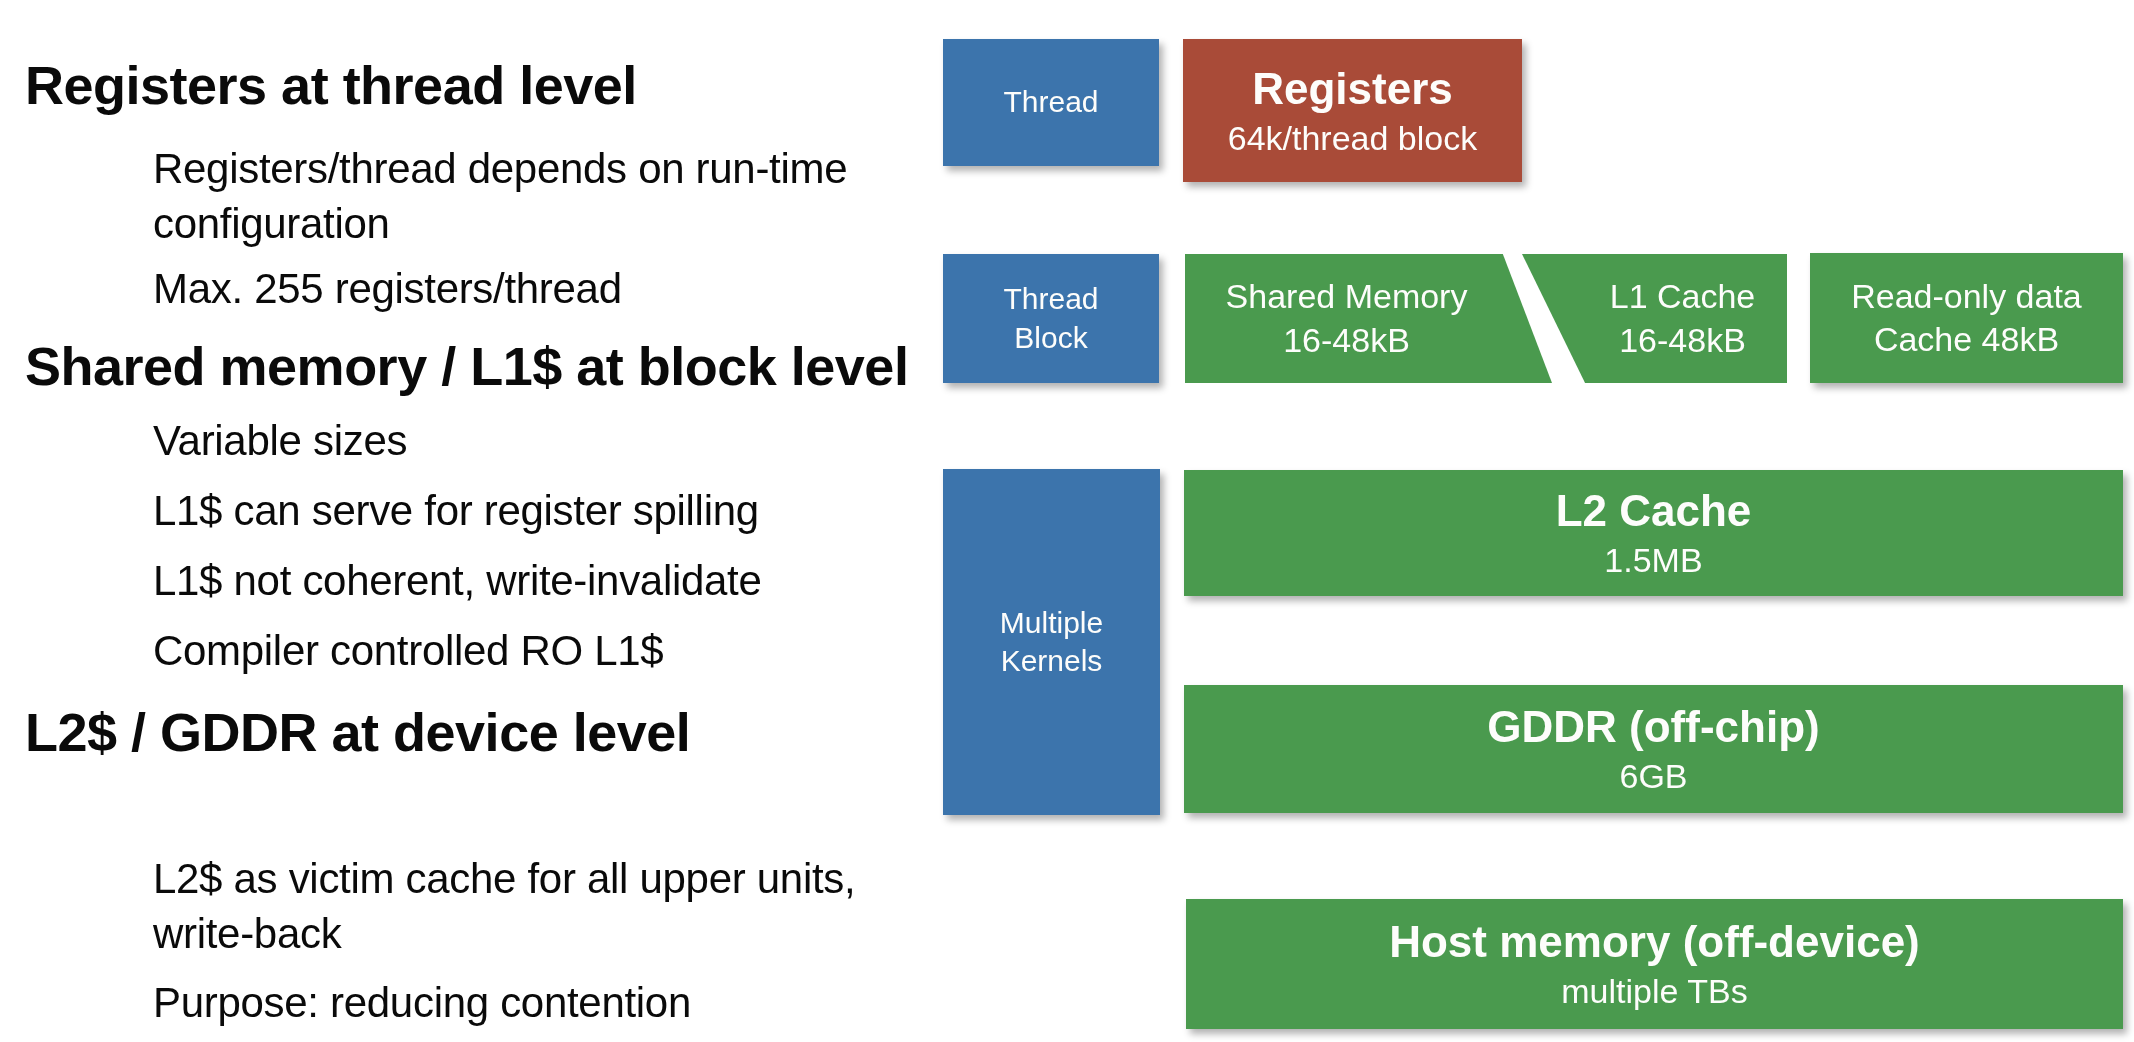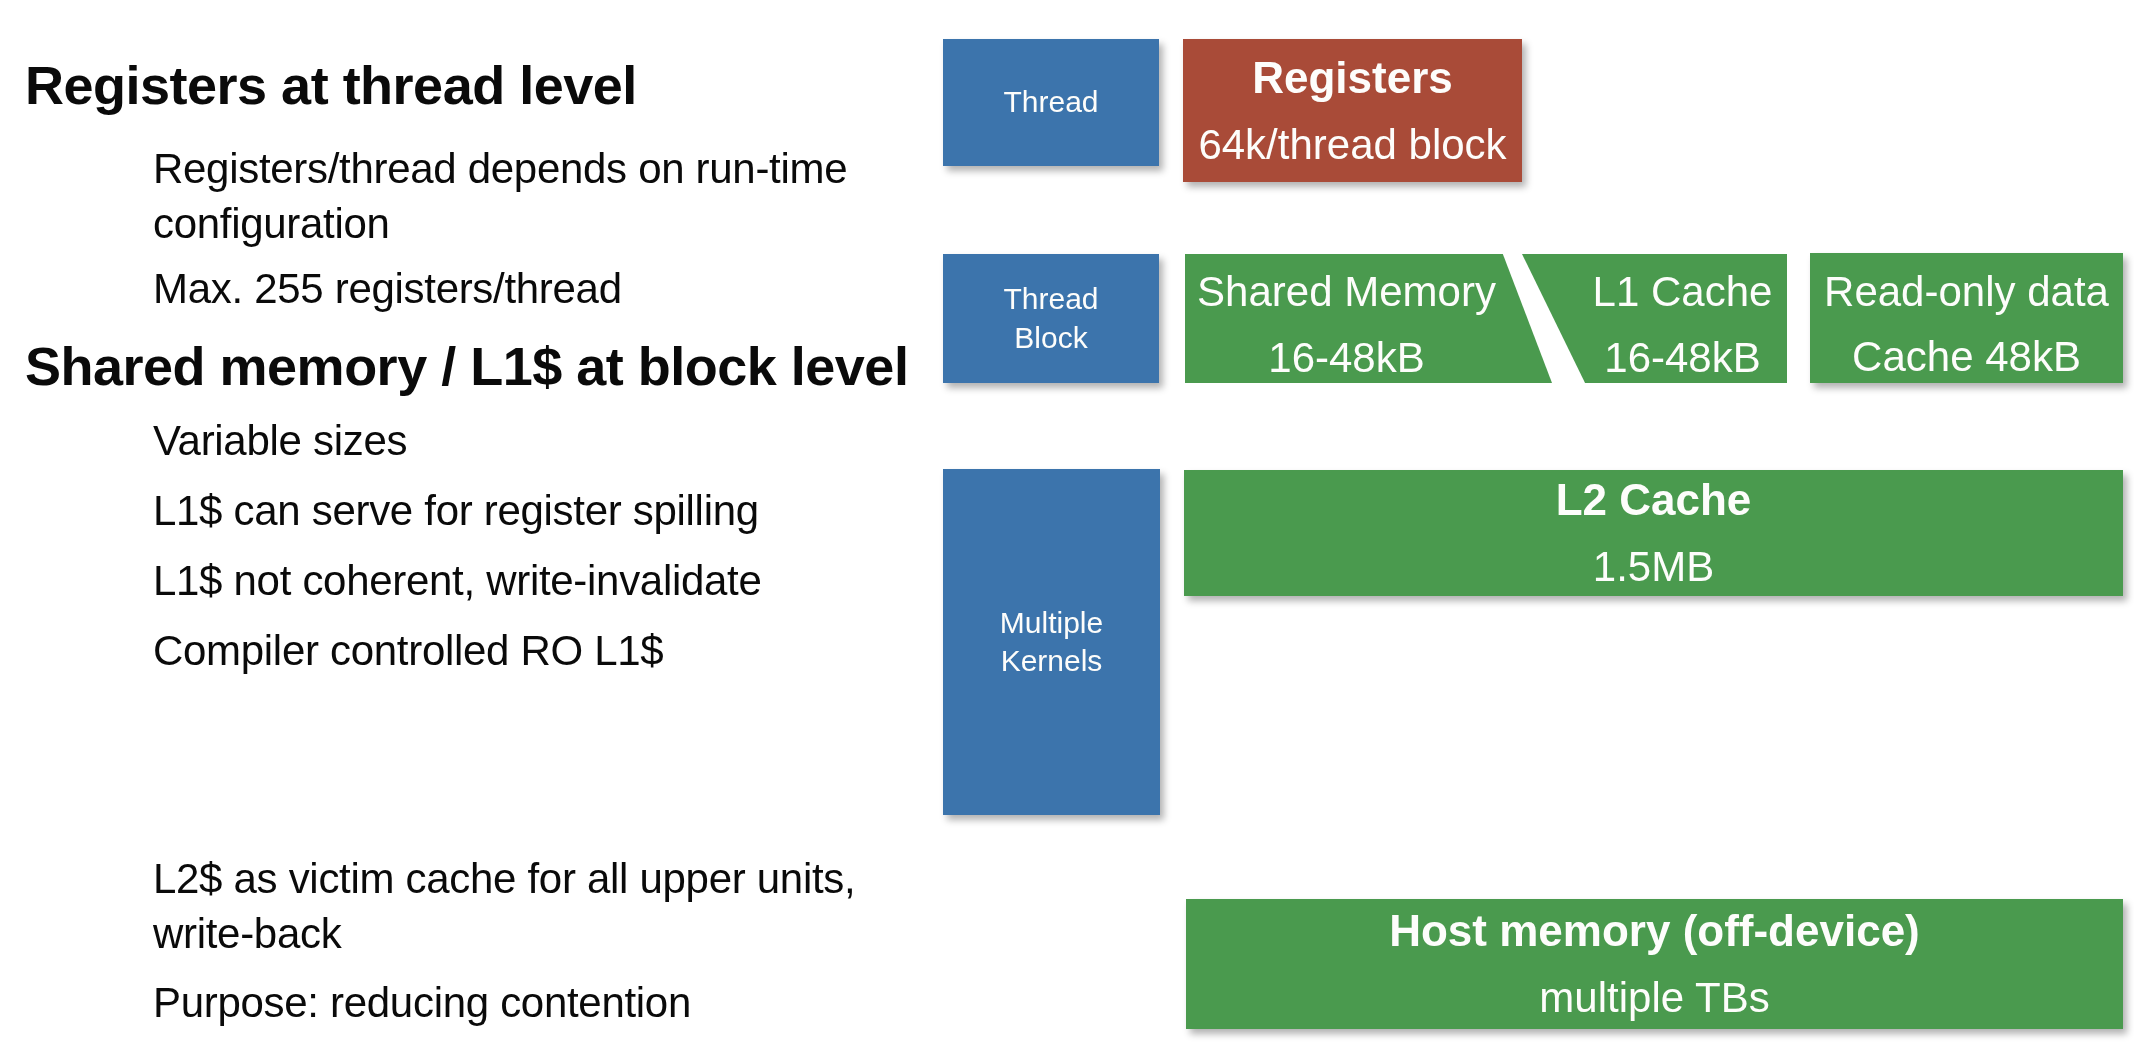--- a/index.html
+++ b/index.html
@@ -42,21 +42,21 @@
     color: #fdfdfb;
     text-align: center;
     line-height: 1.27;
     box-shadow: 4px 5px 7px rgba(0,0,0,0.30);
   }
   .blue  { background: #3c74ac; }
   .red   { background: #a94b38; }
   .green { background: #4a9a4e; }
 
   .box .t1 { font-size: 44px; font-weight: bold; }
-  .box .t2 { font-size: 42px; font-weight: normal; margin-top: 12px; }
+  .box .t2 { font-size: 34px; font-weight: normal; }
   .box .plain { font-size: 30px; font-weight: normal; }
 
   
   .slant {
     box-shadow: none;
     filter: drop-shadow(4px 5px 5px rgba(0,0,0,0.30));
   }
   .slant-shared { clip-path: polygon(0 0, 86.6% 0, 100% 100%, 0 100%); padding-right: 44px; }
   .slant-l1     { clip-path: polygon(0 0, 100% 0, 100% 100%, 23.8% 100%); padding-left: 56px; }
 </style>
@@ -74,20 +74,21 @@
   <div class="outline-item lvl1" style="top:336px">Shared memory / L1$ at block level</div>
 
   <div class="outline-item lvl2" style="top:414px">Variable sizes</div>
 
   <div class="outline-item lvl2" style="top:484px">L1$ can serve for register spilling</div>
 
   <div class="outline-item lvl2" style="top:554px">L1$ not coherent, write-invalidate</div>
 
   <div class="outline-item lvl2" style="top:624px">Compiler controlled RO L1$</div>
 
+  <div class="outline-item lvl1" style="top:702px">L2$ / GDDR at device level</div>
 
 
   <div class="outline-item lvl2" style="top:852px">L2$ as victim cache for all upper units, write-back</div>
 
   <div class="outline-item lvl2" style="top:976px">Purpose: reducing contention</div>
 
   <div class="box blue" style="left:943px; top:39px; width:216px; height:127px">
     <div class="plain">Thread</div>
   </div>
 
@@ -119,19 +120,23 @@
   <div class="box blue" style="left:943px; top:469px; width:217px; height:346px">
     <div class="plain">Multiple</div>
     <div class="plain">Kernels</div>
   </div>
 
   <div class="box green" style="left:1184px; top:470px; width:939px; height:126px">
     <div class="t1">L2 Cache</div>
     <div class="t2">1.5MB</div>
   </div>
 
+  <div class="box green" style="left:1184px; top:685px; width:939px; height:128px">
+    <div class="t1">GDDR (off-chip)</div>
+    <div class="t2">6GB</div>
+  </div>
 
   <div class="box green" style="left:1186px; top:899px; width:937px; height:130px">
     <div class="t1">Host memory (off-device)</div>
     <div class="t2">multiple TBs</div>
   </div>
 
 </div>
 
 </body></html>

